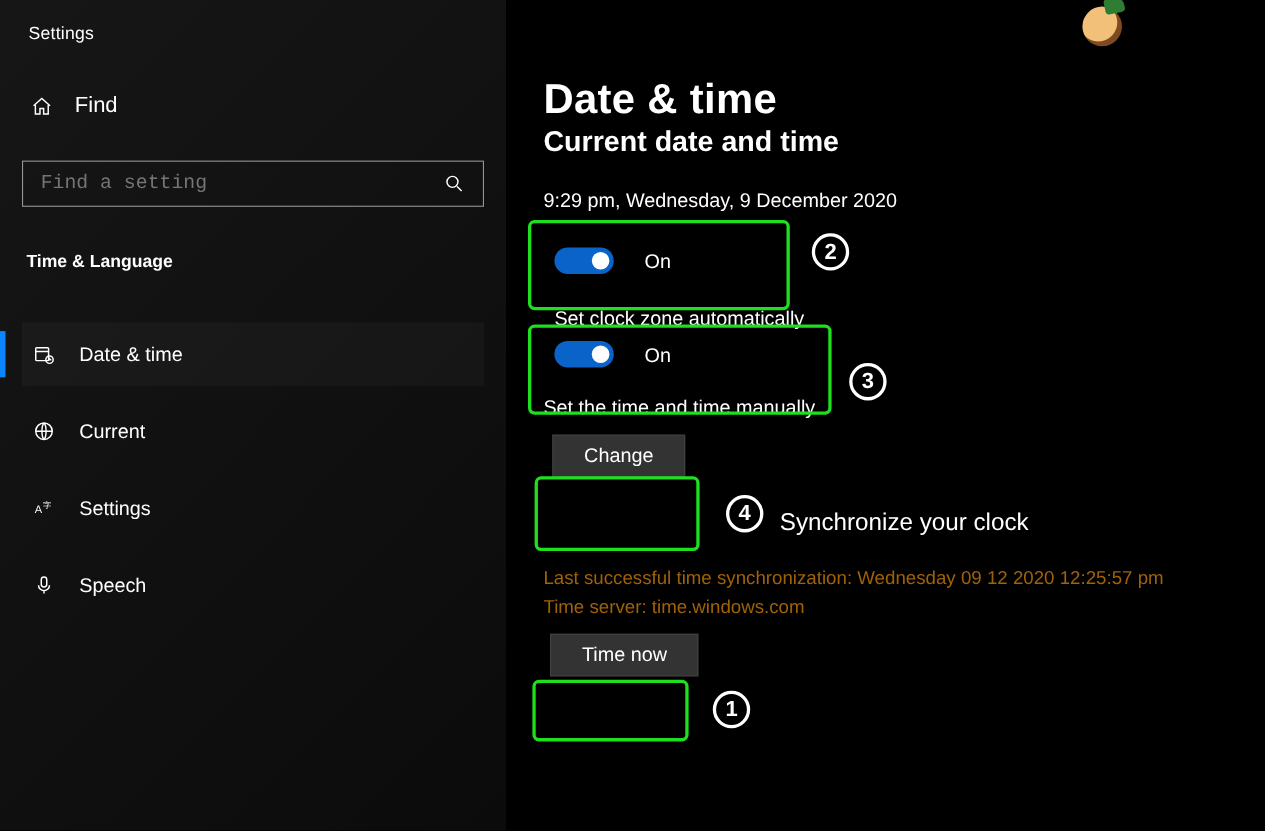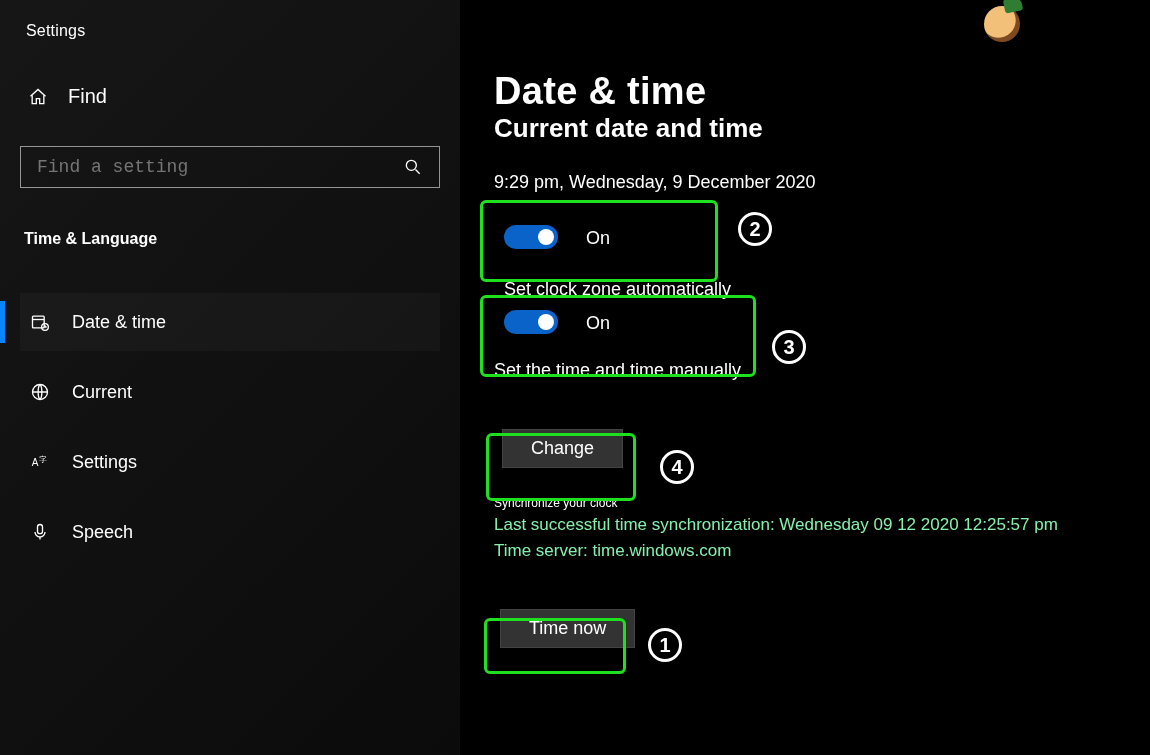--- a/index.html
+++ b/index.html
@@ -126,25 +126,24 @@
   .toggle-state { font-size: 18px; }
   .manual-label { font-size: 18px; margin-top: 16px; margin-bottom: 8px; }
   .btn {
     background: #333;
     border: 1px solid rgba(255,255,255,0.08);
     color: #fff;
     font-size: 18px;
     padding: 8px 28px;
     font-family: inherit;
     cursor: default;
-    margin-top: 34px;
   }
   .sync-section { margin-top: 22px; }
-  .sync-label { font-size: 12px; margin-bottom: 2px; }
-  .sync-detail { font-size: 17px; color: #86efac; line-height: 1.5; }
+  .sync-label { font-size: 22px; margin-bottom: 25px; text-align: center; }
+  .sync-detail { font-size: 17px; color: #a16207; line-height: 1.5; }
   
   .callout-box {
     border: 3px solid #1ee01e;
     position: absolute;
     pointer-events: none;
     border-radius: 6px;
   }
   .callout-num {
     position: absolute;
     width: 34px;

